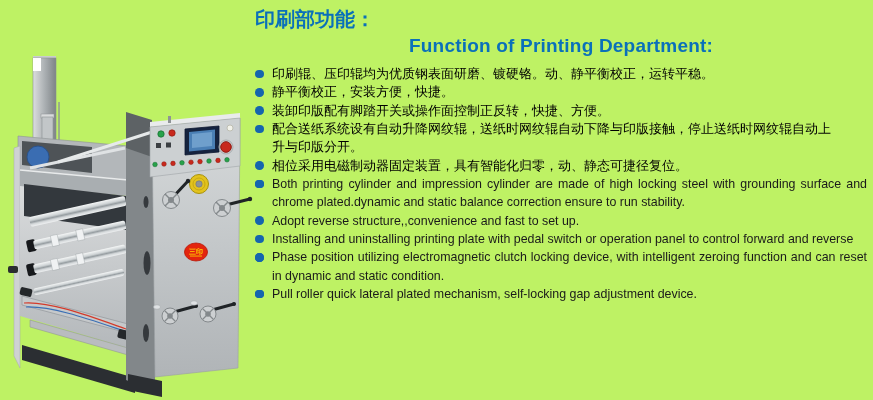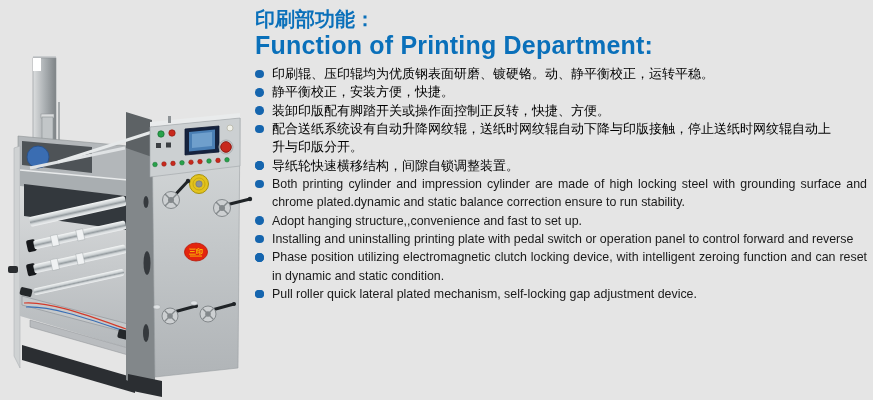--- a/index.html
+++ b/index.html
@@ -1,23 +1,23 @@
 <!DOCTYPE html>
 <html><head>
 <meta charset="utf-8">
 <style>
   html,body{margin:0;padding:0;background:#ffffff;}
-  #page{position:relative;width:873px;height:400px;background:#e5e5e5;overflow:hidden;
+  #page{position:relative;width:873px;height:400px;background:#bef264;overflow:hidden;
         font-family:"Liberation Sans","DejaVu Sans",sans-serif;}
   
   #figure{position:absolute;left:0;top:0;width:260px;height:400px;}
   
   #content{position:absolute;left:255px;top:6px;width:612px;}
   h1.title-zh{margin:0;font-size:20px;line-height:27px;font-weight:bold;color:#0a70ba;}
-  h2.title-en{margin:0;font-size:25px;line-height:25px;font-weight:bold;color:#0a70ba;letter-spacing:.2px;}
+  h2.title-en{margin:0;font-size:19px;line-height:25px;font-weight:bold;color:#0a70ba;letter-spacing:.2px;text-align:center;}
   ul.features{margin:7px 0 8px 0;padding:0;list-style:none;}
   li.feature{position:relative;padding-left:17px;margin:0;color:#000;}
   li.feature .dot{position:absolute;left:0;top:4.6px;width:8.6px;height:8.6px;border-radius:50%;
                   background:#1565ae;}
   li.feature.zh{font-size:13px;line-height:18.35px;padding-right:26px;}
   li.feature.en{font-size:12.4px;line-height:18.35px;color:#1a1a1a;text-align:justify;}
 </style>
 </head>
 <body>
 
@@ -203,24 +203,24 @@
 
   <section id="content">
     <h1 class="title-zh">印刷部功能：</h1>
     <h2 class="title-en">Function of Printing Department:</h2>
 
     <ul class="features">
       <li class="feature zh"><span class="dot"></span><span>印刷辊、压印辊均为优质钢表面研磨、镀硬铬。动、静平衡校正，运转平稳。</span></li>
       <li class="feature zh"><span class="dot"></span><span>静平衡校正，安装方便，快捷。</span></li>
       <li class="feature zh"><span class="dot"></span><span>装卸印版配有脚踏开关或操作面控制正反转，快捷、方便。</span></li>
       <li class="feature zh"><span class="dot"></span><span>配合送纸系统设有自动升降网纹辊，送纸时网纹辊自动下降与印版接触，停止送纸时网纹辊自动上升与印版分开。</span></li>
+      <li class="feature zh"><span class="dot"></span><span>相位采用电磁制动器固定装置，具有智能化归零，动、静态可捷径复位。</span></li>
       <li class="feature zh"><span class="dot"></span></li>
-      <li class="feature zh"><span class="dot"></span><span>导纸轮快速横移结构，间隙自锁调整装置。</span></li>
       <li class="feature en"><span class="dot"></span><span>Both printing cylinder and impression cylinder are made of high locking steel with grounding surface and chrome plated.dynamic and static balance correction ensure to run stability.</span></li>
-      <li class="feature en"><span class="dot"></span><span>Adopt hanging structure,,convenience and fast to set up.</span></li>
+      <li class="feature en"><span class="dot"></span><span>Adopt reverse structure,,convenience and fast to set up.</span></li>
       <li class="feature en"><span class="dot"></span><span>Installing and uninstalling printing plate with pedal switch or operation panel to control forward and reverse</span></li>
       <li class="feature en"><span class="dot"></span></li>
       <li class="feature en"><span class="dot"></span><span>Phase position utilizing electromagnetic clutch locking device, with intelligent zeroing function and can reset in dynamic and static condition.</span></li>
       <li class="feature en"><span class="dot"></span></li>
       <li class="feature en"><span class="dot"></span><span>Pull roller quick lateral plated mechanism, self-locking gap adjustment device.</span></li>
     </ul>
   </section>
 </div>
 
 </body></html>

